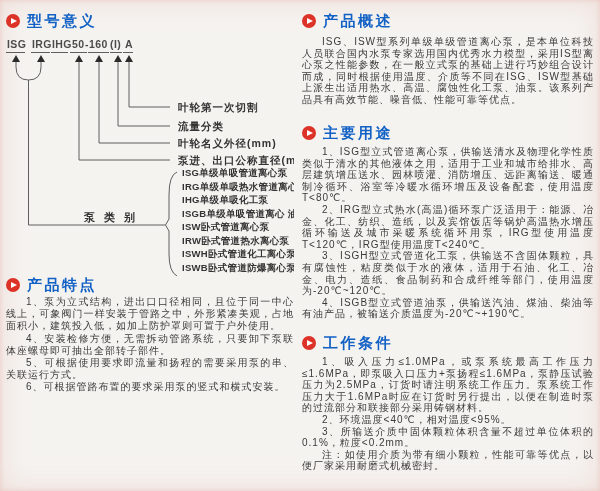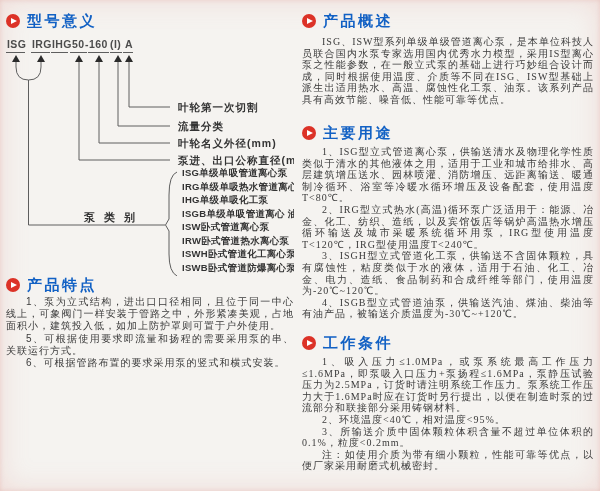--- a/index.html
+++ b/index.html
@@ -6,21 +6,21 @@
   .page {
     position:relative;
     width:600px; height:491px;
     background:#f5f3f0;
     box-shadow: inset 0 0 28px rgba(222,148,138,.25), inset 0 0 4px rgba(210,120,110,.25);
     overflow:hidden;
     font-family:"Liberation Sans","DejaVu Sans",sans-serif;
   }
   .col { position:absolute; top:0; height:100%; }
   .col-left  { left:6px;  width:288px; }
-  .col-right { left:302px; width:292px;font-family:Liberation Serif, serif; }
+  .col-right { left:302px; width:292px; }
 
   .sec-header { position:absolute; left:0; display:flex; align-items:center; gap:7px; height:18px; }
   .bullet {
     width:14px; height:14px; flex:0 0 14px;
     border-radius:50%;
     background:#dc3227;
     position:relative;
   }
   .bullet::after {
     content:""; position:absolute;
@@ -129,20 +129,21 @@
       </g>
     </svg>
 
     <div class="sec-header" style="top:276px">
       <span class="bullet"></span>
       <span class="sec-title">产品特点</span>
     </div>
 
     <div class="body-text lh-left" style="top:296px">
       <p>1、泵为立式结构，进出口口径相同，且位于同一中心线上，可象阀门一样安装于管路之中，外形紧凑美观，占地面积小，建筑投入低，如加上防护罩则可置于户外使用。</p>
+      <p>4、安装检修方便，无需拆动管路系统，只要卸下泵联体座螺母即可抽出全部转子部件。</p>
       <p>5、可根据使用要求即流量和扬程的需要采用泵的串、关联运行方式。</p>
       <p>6、可根据管路布置的要求采用泵的竖式和横式安装。</p>
     </div>
   </div>
 
   <div class="col col-right">
 
     <div class="sec-header" style="top:12px">
       <span class="bullet"></span>
       <span class="sec-title">产品概述</span>
@@ -152,21 +153,21 @@
     </div>
 
     <div class="sec-header" style="top:124px">
       <span class="bullet"></span>
       <span class="sec-title">主要用途</span>
     </div>
     <div class="body-text lh-right" style="top:146px">
       <p>1、ISG型立式管道离心泵，供输送清水及物理化学性质类似于清水的其他液体之用，适用于工业和城市给排水、高层建筑增压送水、园林喷灌、消防增压、远距离输送、暖通制冷循环、浴室等冷暖水循环增压及设备配套，使用温度T&lt;80℃。</p>
       <p>2、IRG型立式热水(高温)循环泵广泛适用于：能源、冶金、化工、纺织、造纸，以及宾馆饭店等锅炉高温热水增压循环输送及城市采暖系统循环用泵，IRG型使用温度T&lt;120℃，IRG型使用温度T&lt;240℃。</p>
       <p>3、ISGH型立式管道化工泵，供输送不含固体颗粒，具有腐蚀性，粘度类似于水的液体，适用于石油、化工、冶金、电力、造纸、食品制药和合成纤维等部门，使用温度为-20℃~120℃。</p>
-      <p>4、ISGB型立式管道油泵，供输送汽油、煤油、柴油等有油产品，被输送介质温度为-30℃~+120℃。</p>
+      <p>4、ISGB型立式管道油泵，供输送汽油、煤油、柴油等有油产品，被输送介质温度为-20℃~+190℃。</p>
     </div>
 
     <div class="sec-header" style="top:334px">
       <span class="bullet"></span>
       <span class="sec-title">工作条件</span>
     </div>
     <div class="body-text lh-right" style="top:356px">
       <p>1、吸入压力≤1.0MPa，或泵系统最高工作压力≤1.6MPa，即泵吸入口压力+泵扬程≤1.6MPa，泵静压试验压力为2.5MPa，订货时请注明系统工作压力。泵系统工作压力大于1.6MPa时应在订货时另行提出，以便在制造时泵的过流部分和联接部分采用铸钢材料。</p>
       <p>2、环境温度&lt;40℃，相对温度&lt;95%。</p>
       <p>3、所输送介质中固体颗粒体积含量不超过单位体积的0.1%，粒度&lt;0.2mm。</p>

